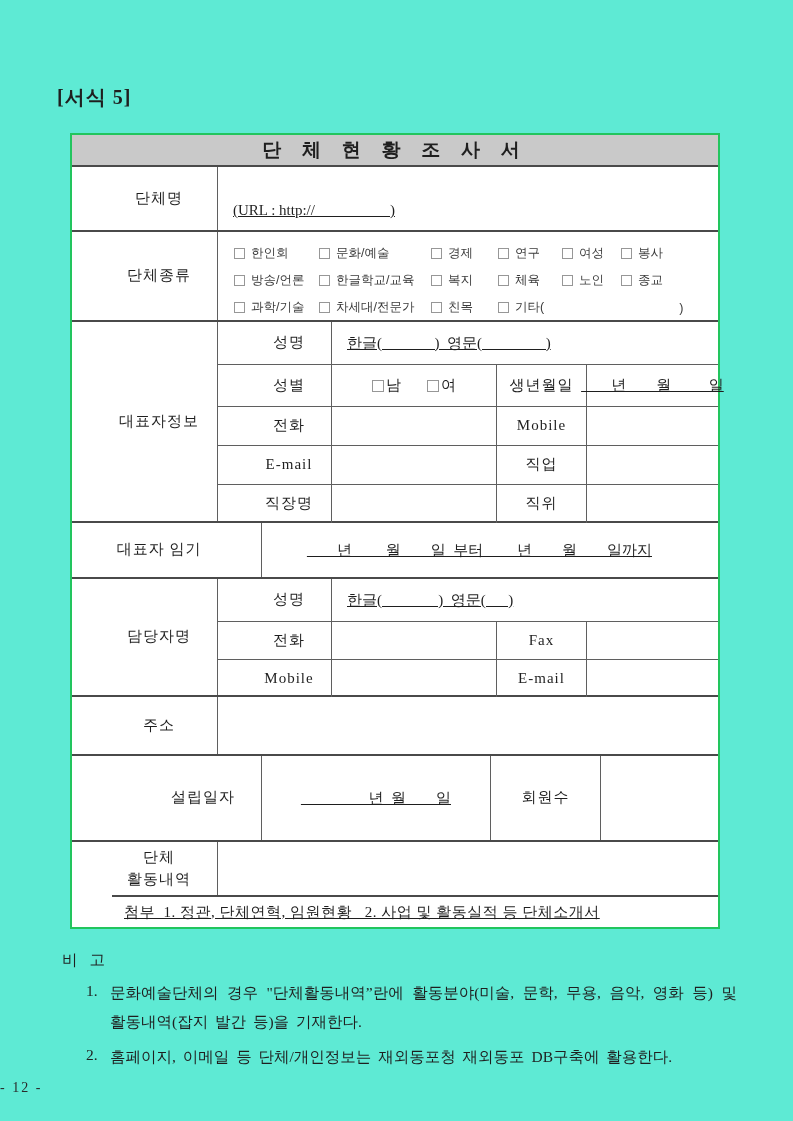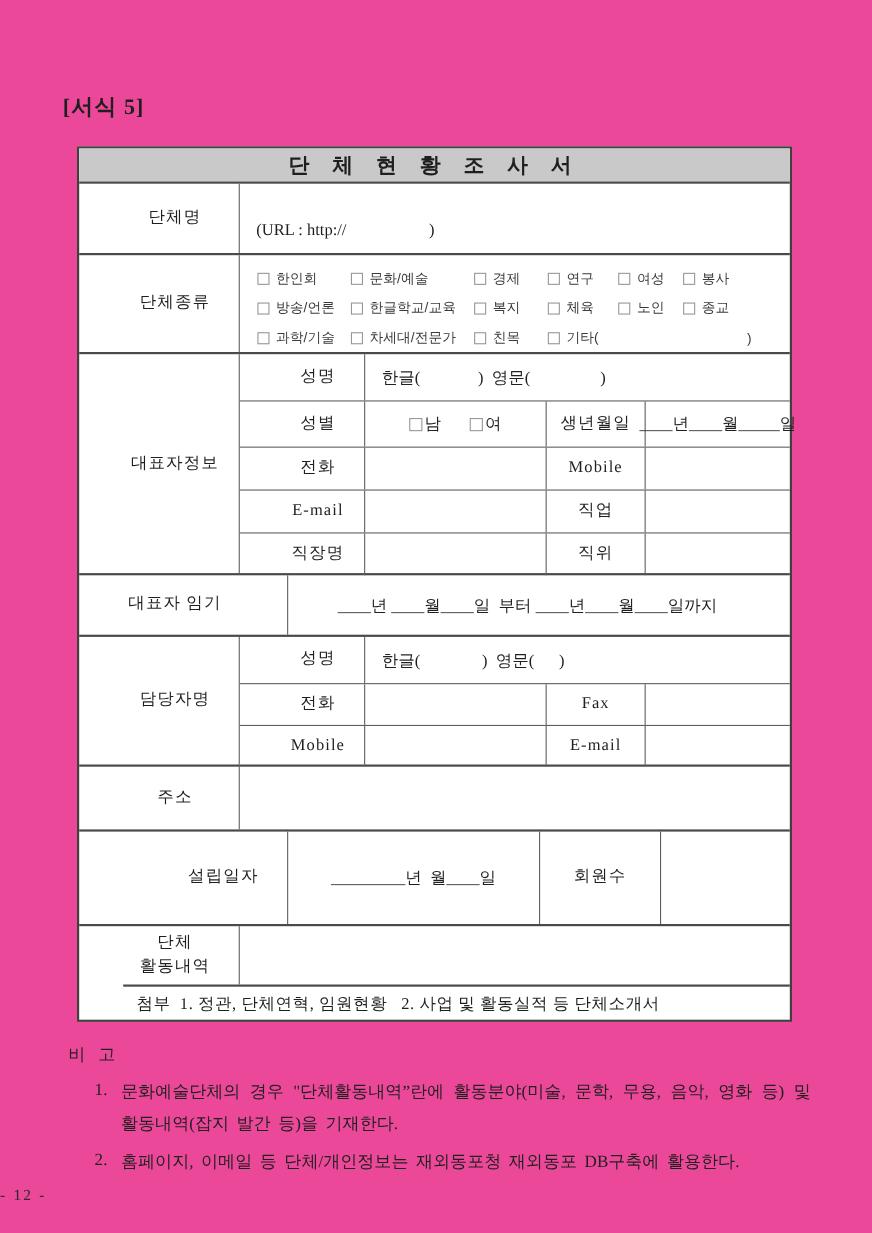--- a/index.html
+++ b/index.html
@@ -1,31 +1,31 @@
 <!DOCTYPE html>
 <html><head>
 <meta charset="utf-8">
 <style>
   * { box-sizing: border-box; margin: 0; padding: 0; }
   html, body { background: #ffffff; }
   .page {
     position: relative;
     width: 793px; height: 1121px;
-    background: #ec4899;
+    background: #5eead4;
     font-family: "Liberation Serif", "DejaVu Serif", serif;
     color: #1f1f1f;
     overflow: hidden;
   }
   .form-code {
     position: absolute; left: 57px; top: 84px;
     font-size: 20px; font-weight: bold; letter-spacing: 1px;
   }
   .survey-table {
     position: absolute; left: 70px; top: 133px; width: 650px;
-    border: 2px solid #404040; background: #fff;
+    border: 2px solid #22c55e; background: #fff;
   }
   .band { display: flex; border-top: 2px solid #4a4a4a; }
   .band:first-child { border-top: none; }
   .cell { border-left: 1px solid #5f5f5f; }
   .cell:first-child { border-left: none; margin-left: 29px; }
   .t-hdr {
     height: 30px; background: #c9c9c9;
     display: flex; align-items: center; justify-content: center;
     font-weight: bold; font-size: 19px; letter-spacing: 8px;
   }
@@ -36,21 +36,21 @@
   .w-sub { width: 84px; flex: none; }
   .w-v1 { width: 165px; flex: none; }
   .w-l2 { width: 90px; flex: none; }
   .w-fv { width: 229px; flex: none; }
   .w-fl { width: 110px; flex: none; }
   .grow { flex: 1 1 auto; min-width: 0; }
   .lab {
     display: flex; align-items: center; justify-content: center;
     text-align: center; font-size: 15px; letter-spacing: 1px; line-height: 1.45;
   }
-  .vt { font-size: 15px; white-space: pre; }
+  .vt { font-size: 15px; white-space: pre; text-decoration: underline; }
   .v-bottom { display: flex; align-items: flex-end; padding: 0 0 11px 15px; }
   .v-center-left { display: flex; align-items: center; padding-left: 15px; }
   .v-center { display: flex; align-items: center; justify-content: center; }
   .v-term { display: flex; align-items: center; padding-left: 45px; }
   .subcol { display: flex; flex-direction: column; }
   .subrow { display: flex; border-top: 1px solid #5f5f5f; }
   .subrow:first-child { border-top: none; }
   .sr42 { height: 42px; flex: none; } .sr39 { height: 39px; flex: none; } .sr38 { height: 38px; flex: none; }
   .cb-area {
     padding: 13px 0 0 16px;

